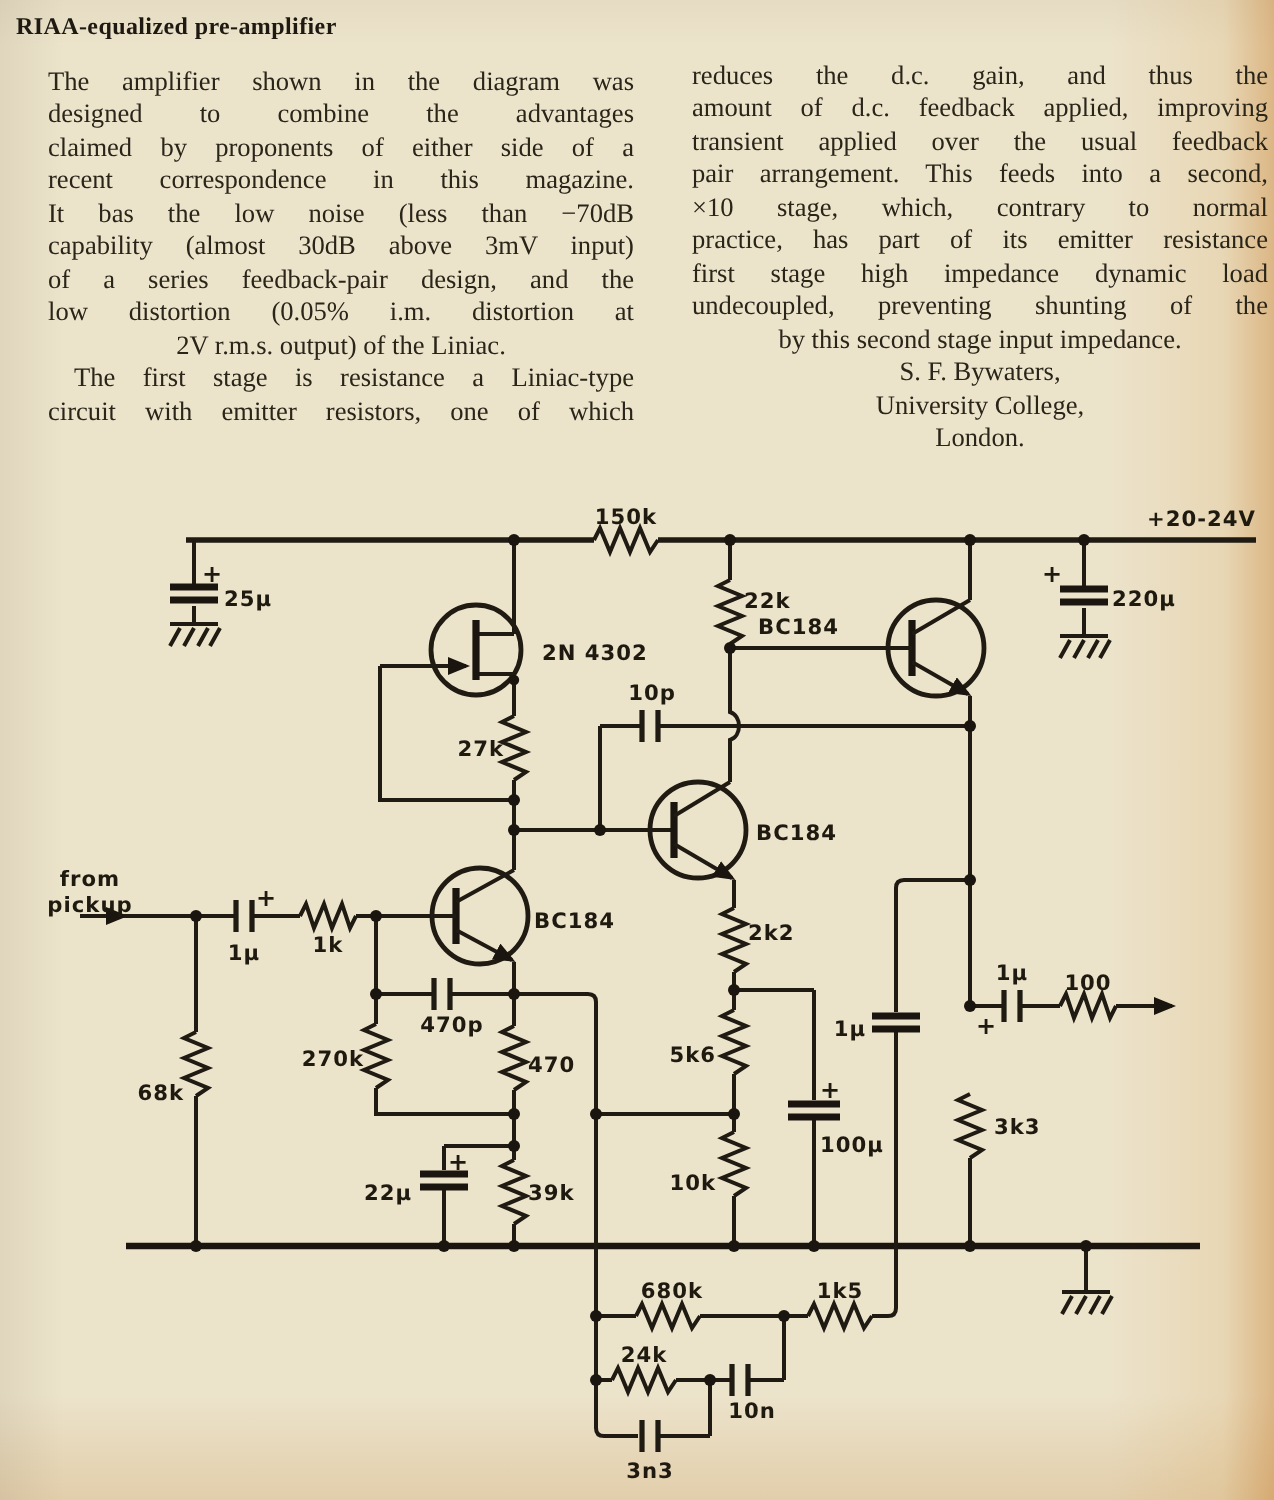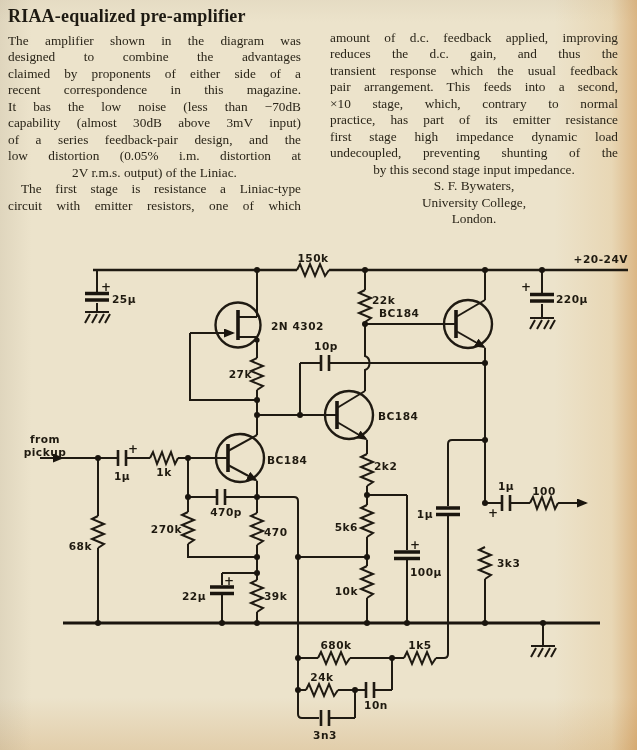--- a/index.html
+++ b/index.html
@@ -9,23 +9,23 @@
       linear-gradient(90deg, rgba(110,95,70,.10), rgba(0,0,0,0) 5%),
       linear-gradient(270deg, rgba(196,120,35,.42), rgba(214,160,80,.18) 4%, rgba(0,0,0,0) 13%),
       linear-gradient(0deg, rgba(190,130,55,.22), rgba(0,0,0,0) 7%),
       linear-gradient(180deg, rgba(120,100,70,.06), rgba(0,0,0,0) 3%),
       #ece3cb;
     font-family:"Liberation Serif", serif;
     color:#262218;
   }
   .title{
     position:absolute;left:8px;top:6px;width:300px;
-    font-size:18px;font-weight:bold;letter-spacing:.2px;color:#1e1a12;
+    font-size:12px;font-weight:bold;letter-spacing:.2px;color:#1e1a12;
   }
-  .col{position:absolute;font-size:13.3px;line-height:16.45px;color:#2a2519;}
+  .col{position:absolute;font-size:13.3px;line-height:16.45px;color:#2a2519;margin-left:16px;}
   .col-left{left:8px;top:33px;width:293px;}
   .col-right{left:330px;top:30px;width:288px;}
   .jl{text-align:justify;text-align-last:justify;}
   .nl{text-align:center;}
   .ind{text-indent:13px;}
   svg text{
     font-family:"DejaVu Sans", sans-serif;
     font-size:10.6px;font-weight:700;letter-spacing:.5px;fill:#1f1a10;
   }
   svg text.plus{font-size:12px;letter-spacing:0;}
@@ -55,23 +55,23 @@
     <div class="jl">It bas the low noise (less than −70dB</div>
     <div class="jl">capability (almost 30dB above 3mV input)</div>
     <div class="jl">of a series feedback-pair design, and the</div>
     <div class="jl">low distortion (0.05% i.m. distortion at</div>
     <div class="nl">2V r.m.s. output) of the Liniac.</div>
     <div class="jl ind">The first stage is resistance a Liniac-type</div>
     <div class="jl">circuit with emitter resistors, one of which</div>
   </div>
 
   <div class="col col-right">
+    <div class="jl">reduces the d.c. gain, and thus the</div>
     <div class="jl">amount of d.c. feedback applied, improving</div>
-    <div class="jl">reduces the d.c. gain, and thus the</div>
-    <div class="jl">transient response which the usual feedback</div>
+    <div class="jl">transient applied over the usual feedback</div>
     <div class="jl">pair arrangement. This feeds into a second,</div>
     <div class="jl">×10 stage, which, contrary to normal</div>
     <div class="jl">practice, has part of its emitter resistance</div>
     <div class="jl">first stage high impedance dynamic load</div>
     <div class="jl">undecoupled, preventing shunting of the</div>
     <div class="nl">by this second stage input impedance.</div>
     <div class="nl">S. F. Bywaters,</div>
     <div class="nl">University College,</div>
     <div class="nl">London.</div>
   </div>

